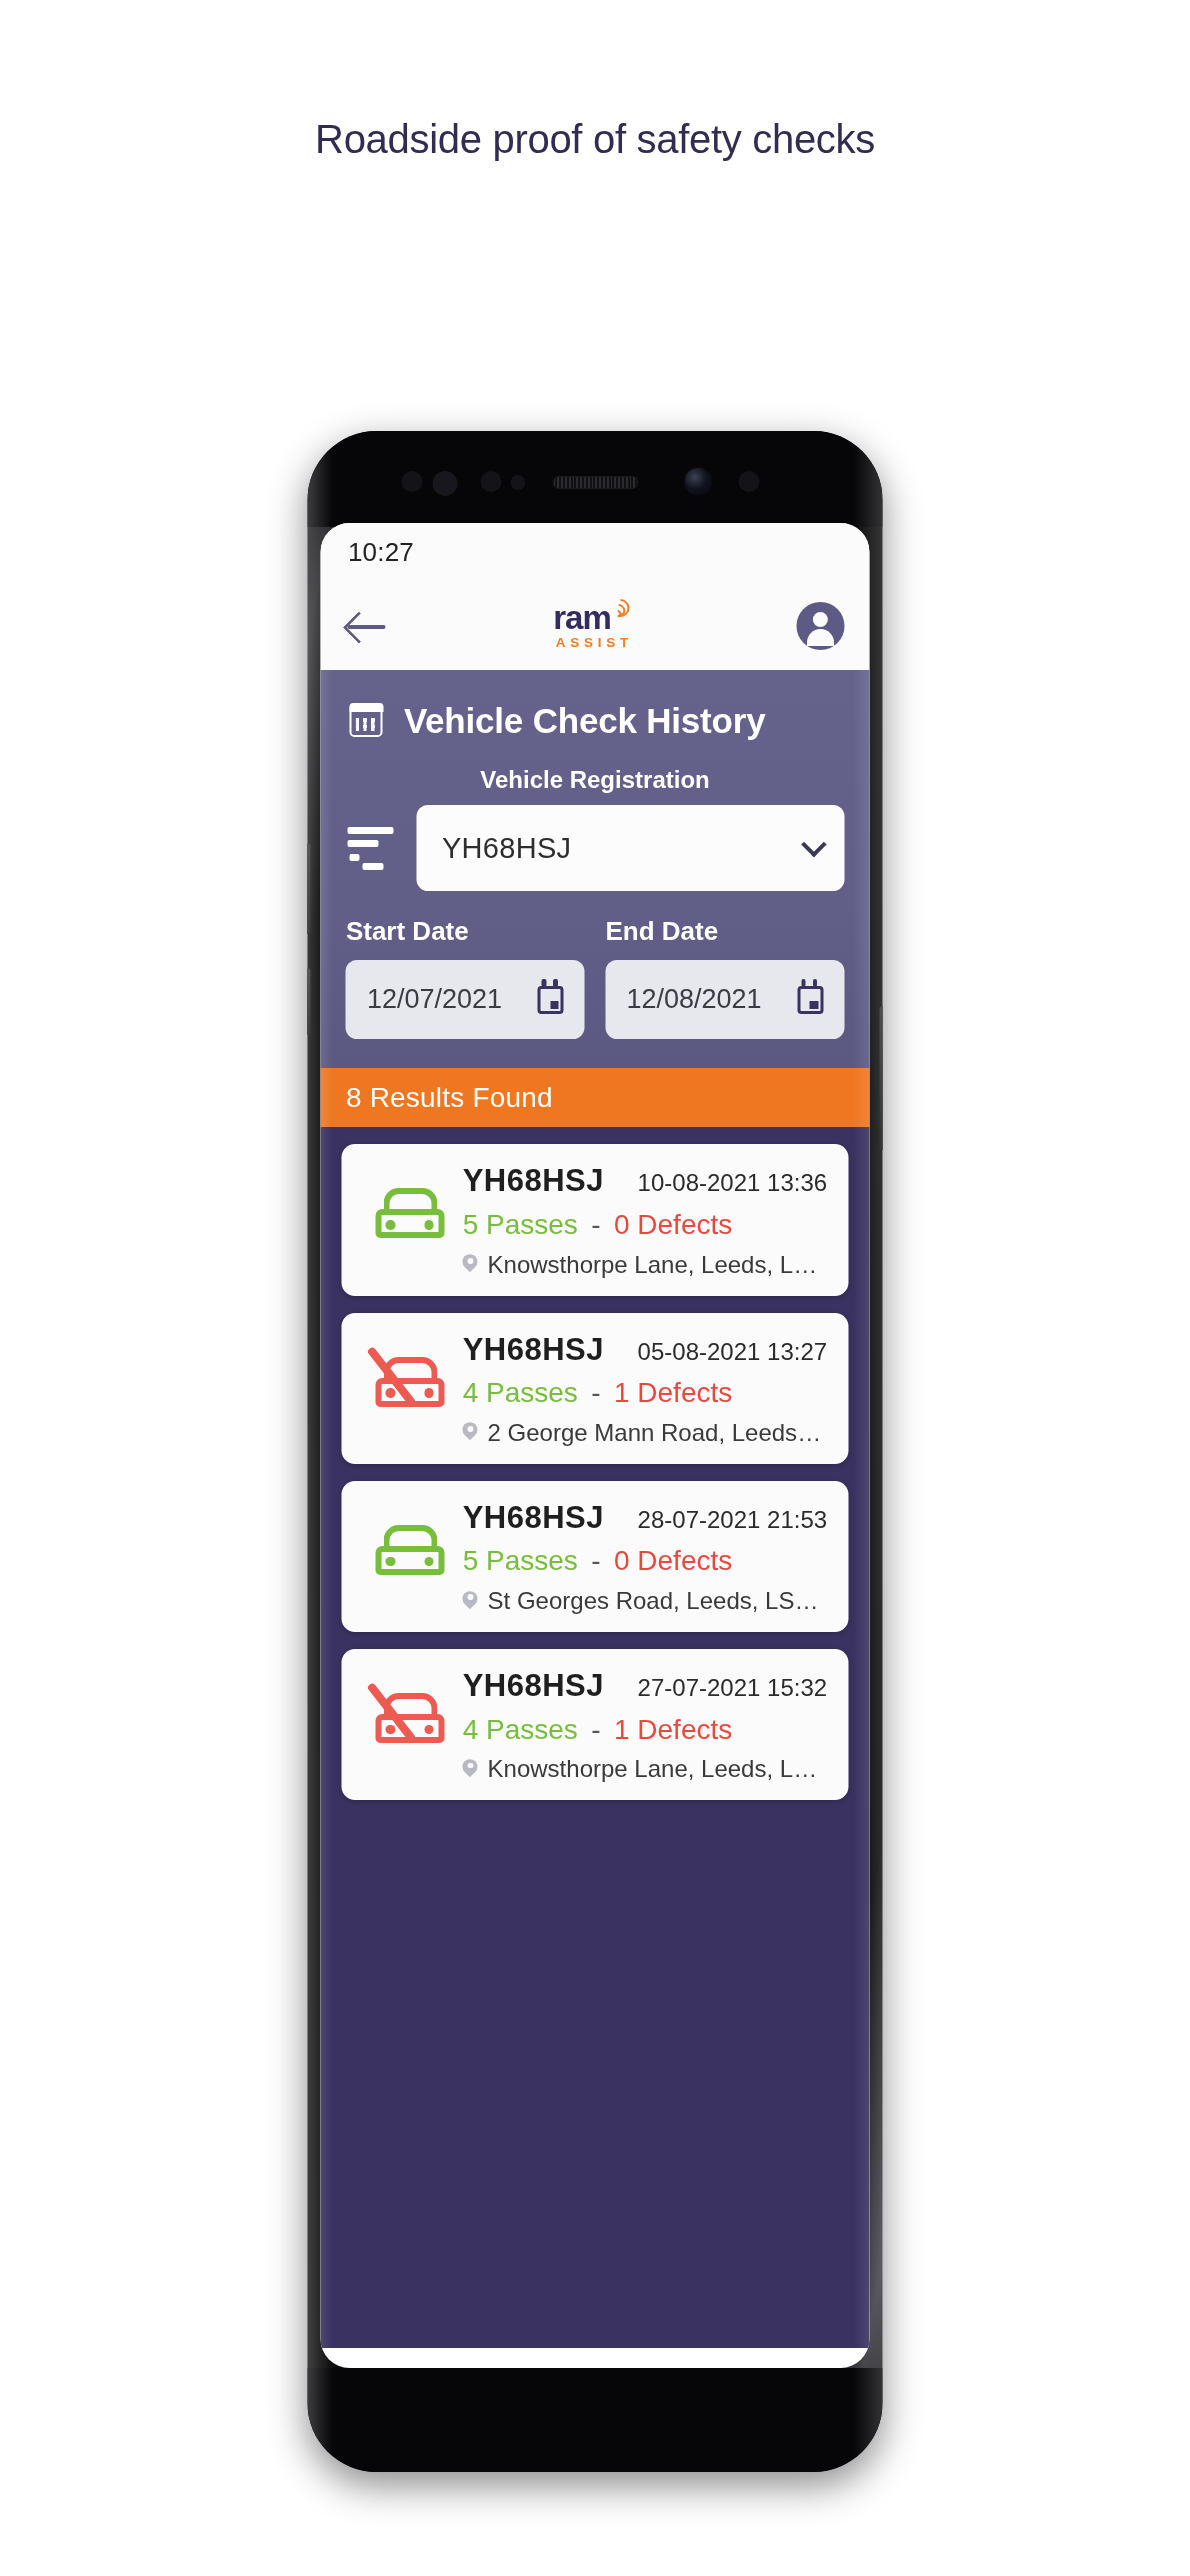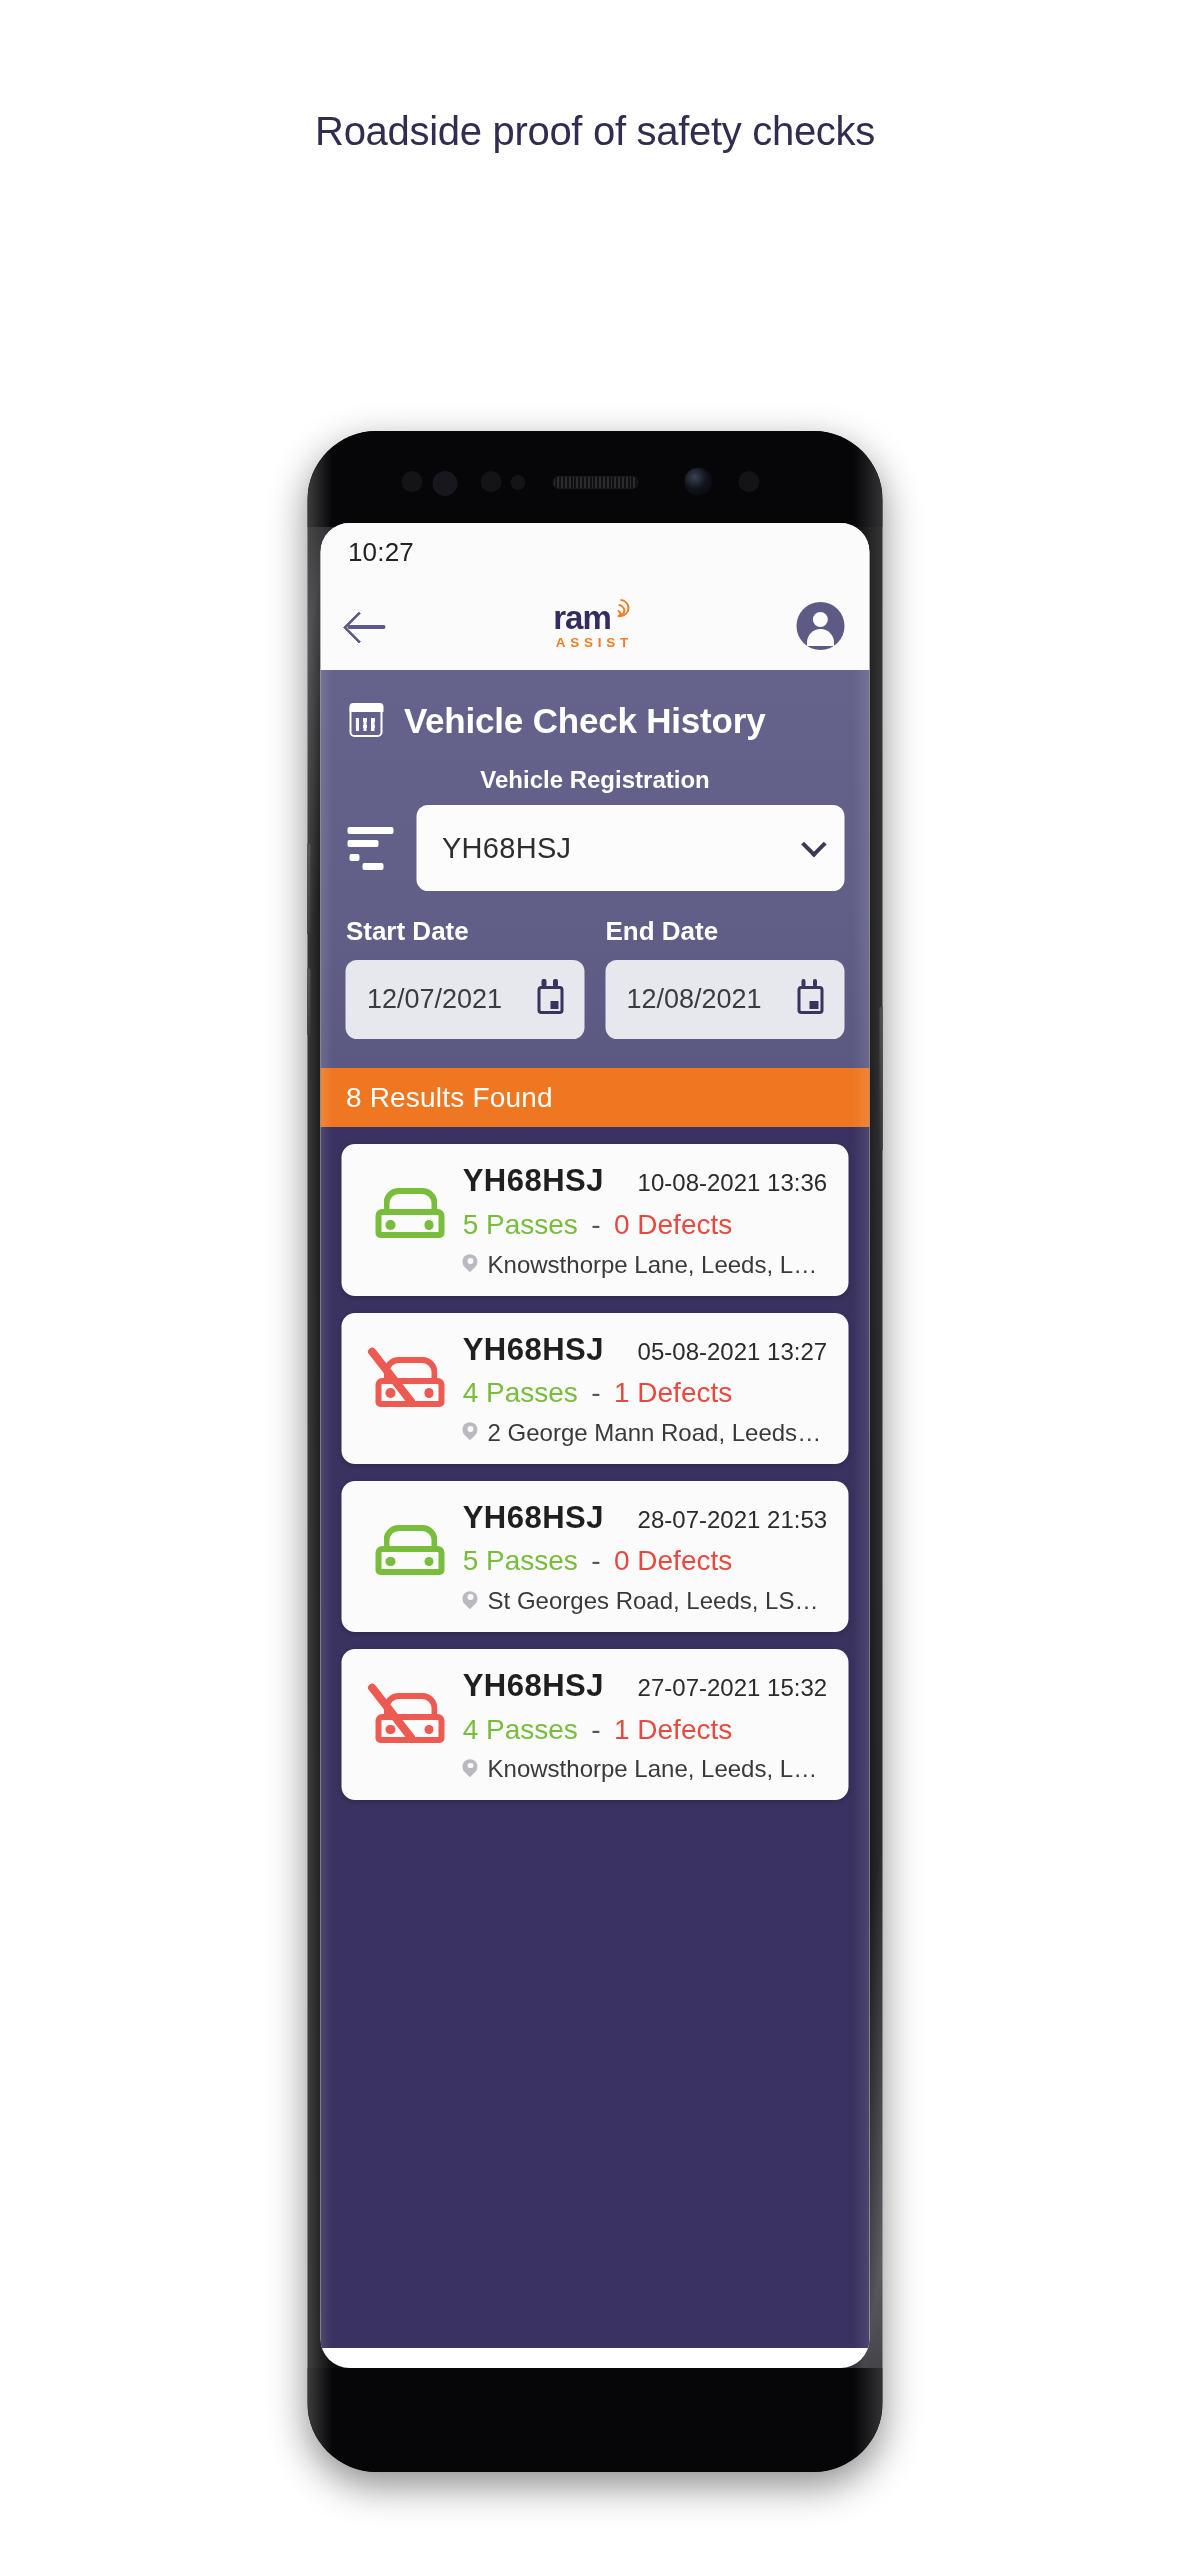--- a/index.html
+++ b/index.html
@@ -17,21 +17,21 @@
     text-align:center;
   }
   .promo-title {
     font-size:63px;
     font-weight:bold;
     color:#332c51;
     letter-spacing:-0.5px;
     line-height:1.0;
   }
   .promo-sub {
-    margin-top:21px;
+    margin-top:29px;
     font-size:40px;
     font-weight:400;
     color:#332c51;
     letter-spacing:-0.3px;
   }
 
   
   .device-wrap {
     position:absolute;
     left:50%;

